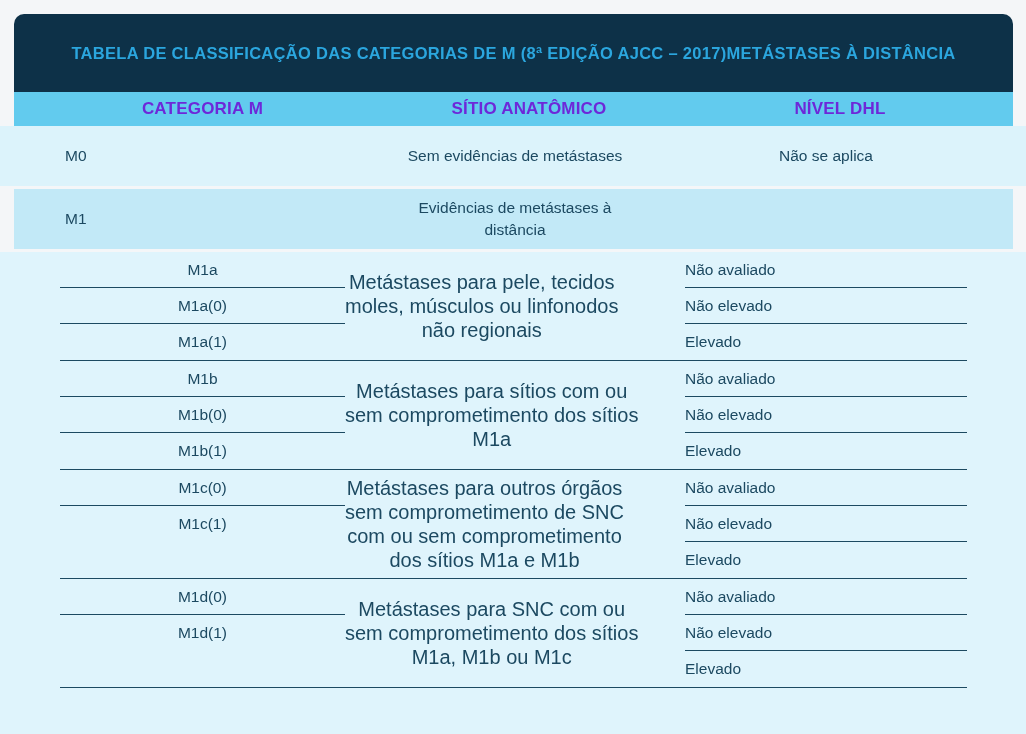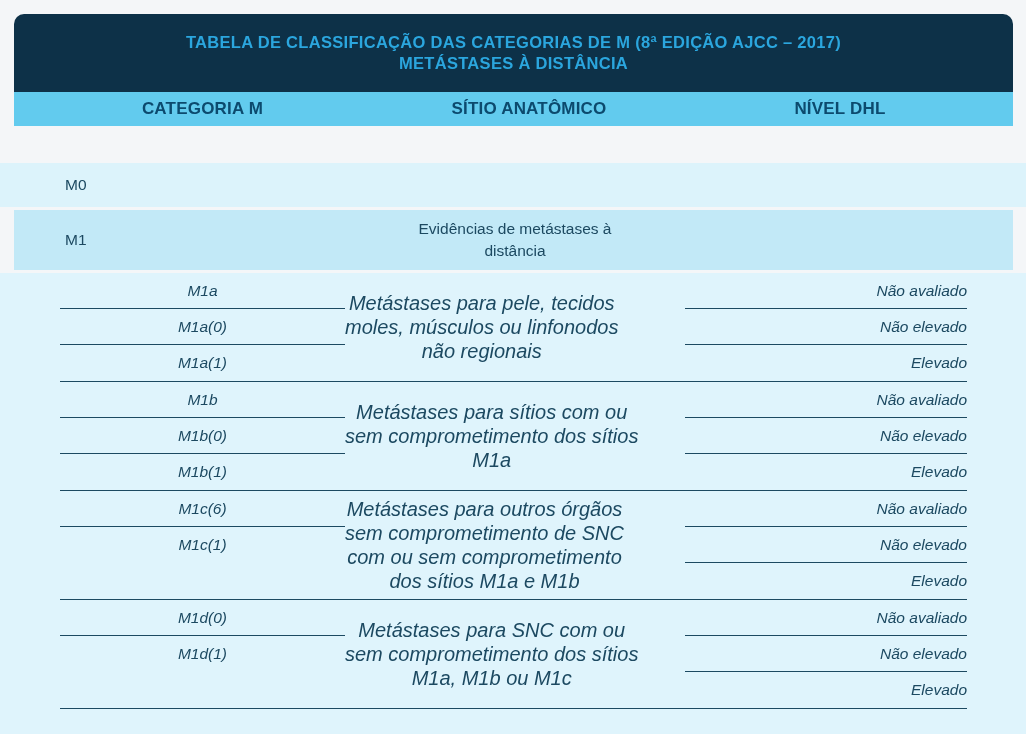--- a/index.html
+++ b/index.html
@@ -7,76 +7,78 @@
     width:1026px;height:734px;overflow:hidden;
     background:#f4f6f8;
     font-family:"Liberation Sans", sans-serif;
     color:#1c4961;
     -webkit-font-smoothing:antialiased;
   }
   
   .card-header{
     margin:14px 13px 0 14px;height:78px;background:#0d3148;
     border-radius:10px 10px 0 0;
-    display:flex;flex-direction:column;align-items:center;justify-content:center;
+    display:flex;flex-direction:row;align-items:center;justify-content:center;
   }
   .card-header .t{
     color:#2ba6de;font-weight:700;font-size:16.5px;line-height:21px;
     letter-spacing:.3px;text-align:center;
   }
   
   .colheader{
     margin:0 13px 0 14px;height:34px;background:#62cbee;
     display:grid;grid-template-columns:285px 340px 282px;
     padding:0 45px 0 46px;box-sizing:border-box;align-items:center;
   }
   .colheader span{
-    text-align:center;font-size:17px;font-weight:600;color:#0c4a6e;letter-spacing:.2px;
+    text-align:center;font-size:17px;font-weight:600;color:#6d28d9;letter-spacing:.2px;
   }
   .colheader .c2,.colheader .c3{transform:translateX(14px);}
   
   .rowgrid{display:grid;grid-template-columns:285px 340px 282px;align-items:center;}
   .cell-cat{padding-left:5px;font-size:15.5px;}
   .cell-mid{text-align:center;font-size:15.5px;line-height:22px;}
   .cell-dhl{text-align:center;font-size:15.5px;}
   .prelines{white-space:pre-line;margin:0;}
   
-  .row-m0{height:44px;background:#dcf3fb;padding:0 59px 0 60px;box-sizing:border-box;width:1026px;margin-top:37px;}
+  .row-m0{height:60px;background:#dcf3fb;padding:0 59px 0 60px;box-sizing:border-box;width:1026px;}
   .gap{height:3px;}
   .row-m1{margin:0 13px 0 14px;height:60px;background:#c2e9f7;padding:0 45px 0 46px;box-sizing:border-box;}
   
   .section{background:#dff4fc;height:485px;overflow:hidden;}
   .group{
     display:grid;grid-template-columns:285px 340px 282px;
-    margin:0 59px 0 60px;border-bottom:1.5px solid #1c4961;font-style:italic;
+    margin:0 59px 0 60px;border-bottom:1.5px solid #1c4961;
   }
   .subrow{height:36px;display:flex;align-items:center;box-sizing:border-box;font-size:15.5px;}
   .subrow.b{border-bottom:1.5px solid #1c4961;}
   .col-left .main{justify-content:center;}
   .col-left .sub{justify-content:center;}
-  .col-right .subrow{justify-content:flex-end;}
+  .col-right .subrow{justify-content:flex-start;}
   .col-mid{display:flex;align-items:center;justify-content:flex-start;text-align:center;
            font-size:20px;line-height:24px;}
 </style>
 </head>
 <body>
 
 <header class="card-header">
   <div class="t">TABELA DE CLASSIFICAÇÃO DAS CATEGORIAS DE M (8ª EDIÇÃO AJCC – 2017)</div>
   <div class="t">METÁSTASES À DISTÂNCIA</div>
 </header>
 
 <div class="colheader">
   <span class="c1">CATEGORIA M</span>
   <span class="c2">SÍTIO ANATÔMICO</span>
   <span class="c3">NÍVEL DHL</span>
 </div>
 
 <div class="rowgrid row-m0">
   <div class="cell-cat">M0</div>
+  <div class="cell-mid">Sem evidências de metástases</div>
+  <div class="cell-dhl">Não se aplica</div>
 </div>
 
 <div class="gap"></div>
 
 <div class="rowgrid row-m1">
   <div class="cell-cat">M1</div>
   <p class="cell-mid prelines">Evidências de metástases à
 distância</p>
   <div class="cell-dhl"></div>
 </div>
@@ -141,21 +143,21 @@
         </div>
       <div class="subrow">
           <span>Elevado</span>
         </div>
     </div>
   </section>
 
   <section class="group">
     <div class="col-left">
       <div class="subrow sub b">
-          <span>M1c(6)</span>
+          <span>M1c(0)</span>
         </div>
       <div class="subrow sub">
           <span>M1c(1)</span>
         </div>
     </div>
     <div class="col-mid">
       <p class="prelines">Metástases para outros órgãos
 sem comprometimento de SNC
 com ou sem comprometimento
 dos sítios M1a e M1b</p>

